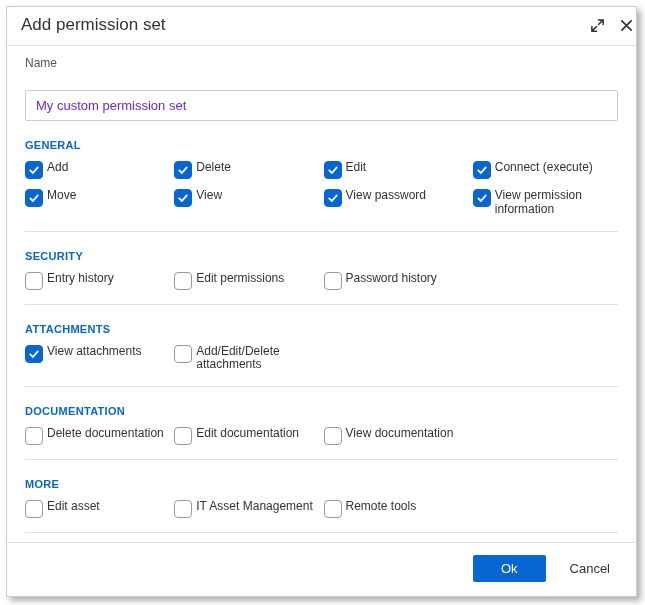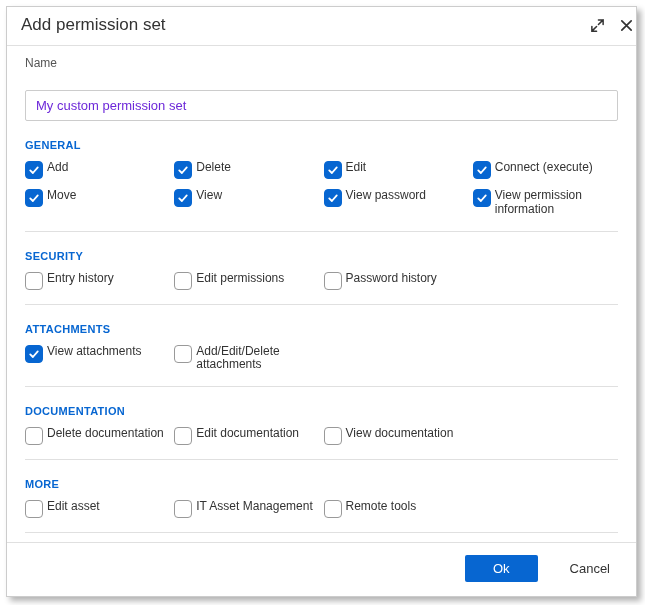--- a/index.html
+++ b/index.html
@@ -108,21 +108,21 @@
   .chk svg { display: none; }
   .opt-label {
     font-size: 12px;
     color: #333;
     line-height: 1.15;
   }
   .footer {
     display: flex;
     justify-content: flex-end;
     align-items: center;
-    gap: 32px;
+    gap: 24px;
     padding: 12px 26px 14px 18px;
     border-top: 1px solid #e0e0e0;
   }
   .btn-primary {
     background: #0766d1;
     color: #fff;
     border: none;
     padding: 6px 28px;
     font-size: 13px;
     border-radius: 2px;

